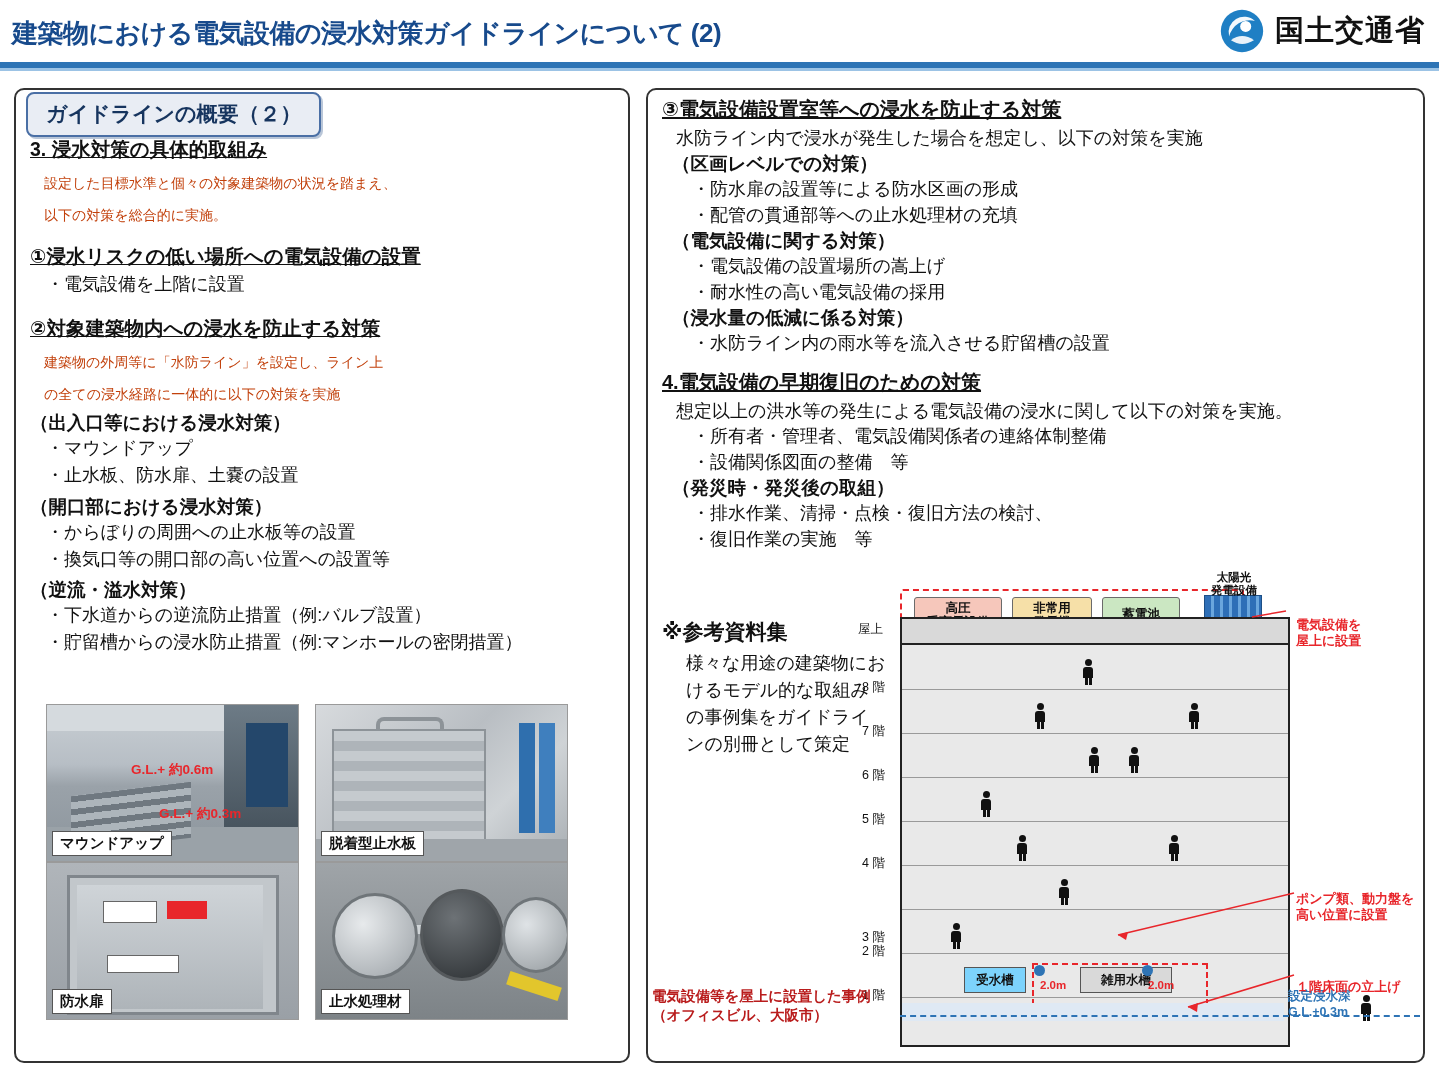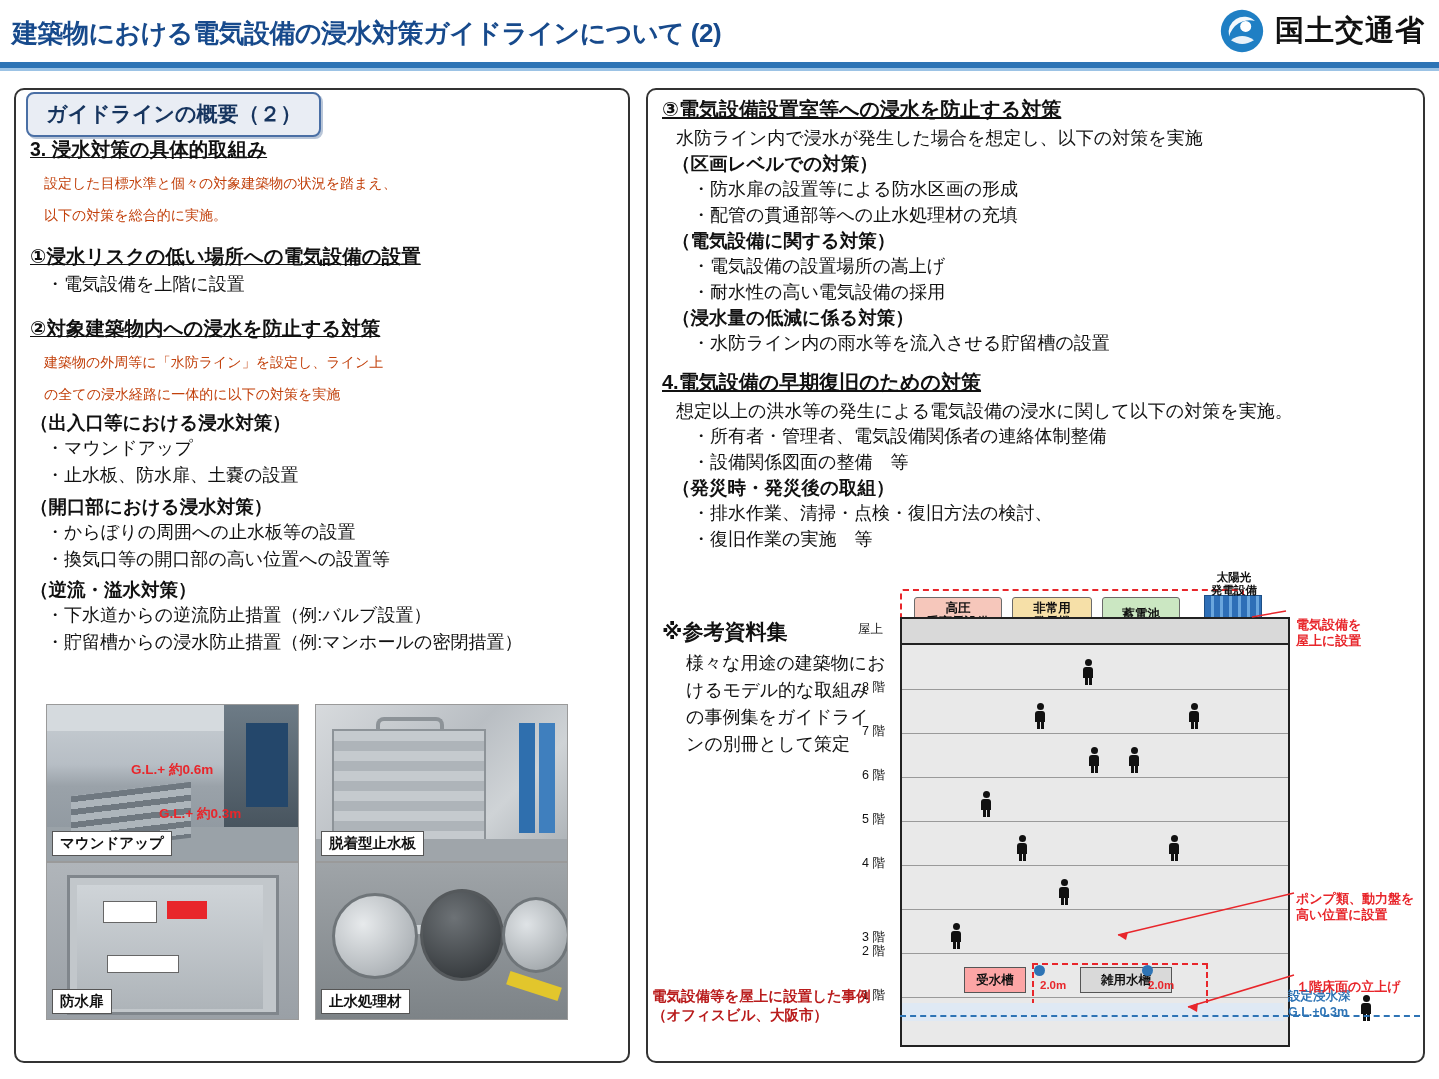--- a/index.html
+++ b/index.html
@@ -181,21 +181,21 @@
   }
   .solar-lbl{
     position:absolute;left:550px;top:-4px;width:72px;font-size:11.5px;
     font-weight:bold;color:#111;text-align:center;line-height:1.15;
   }
   .red-note{
     position:absolute;font-size:13px;font-weight:bold;color:#e8262b;
     line-height:1.25;white-space:nowrap;margin-top:16px;
   }
   .tank{
-    position:absolute;border:1px solid #555;background:#fca5a5;
+    position:absolute;border:1px solid #555;background:#7dd3fc;
     font-size:12.5px;font-weight:bold;text-align:center;color:#111;
     box-sizing:border-box;padding-top:4px;
   }
   .tank-gray{background:#d9d9d9;}
   .dash-red-box{
     position:absolute;border:2px dashed #e8262b;
   }
   .arrow-lbl{
     position:absolute;font-size:11.5px;color:#e8262b;font-weight:bold;
     white-space:nowrap;

